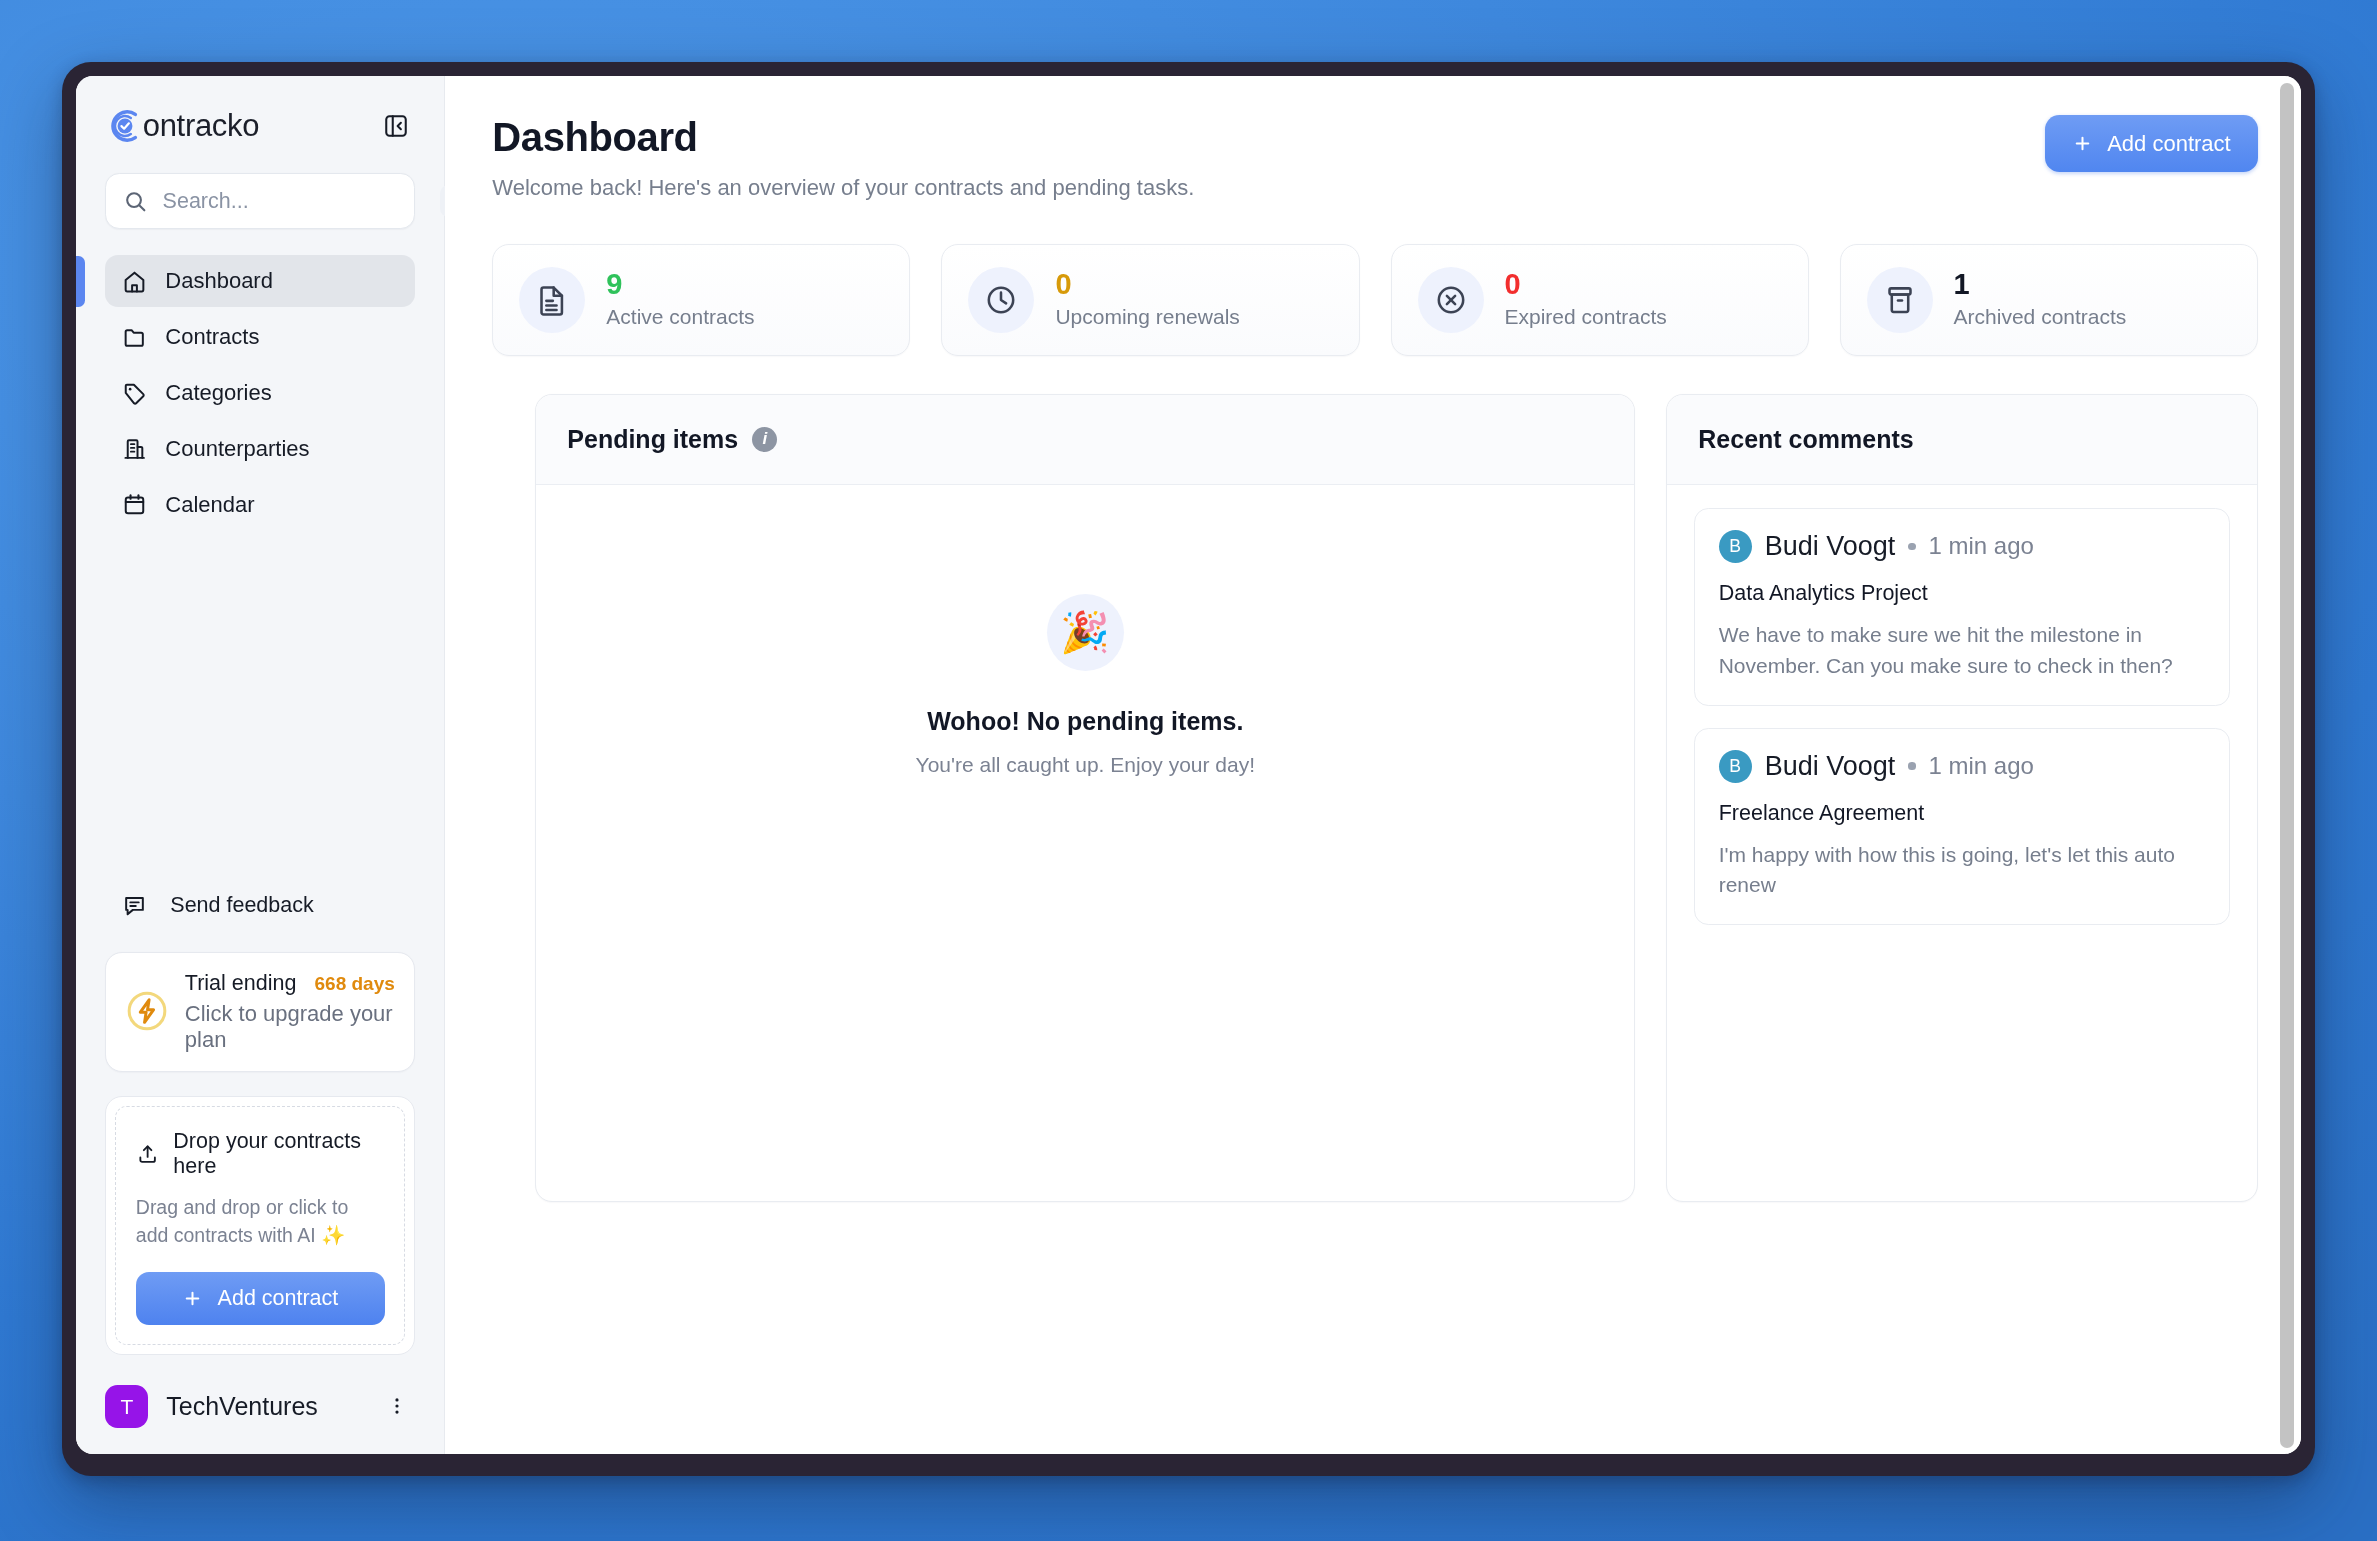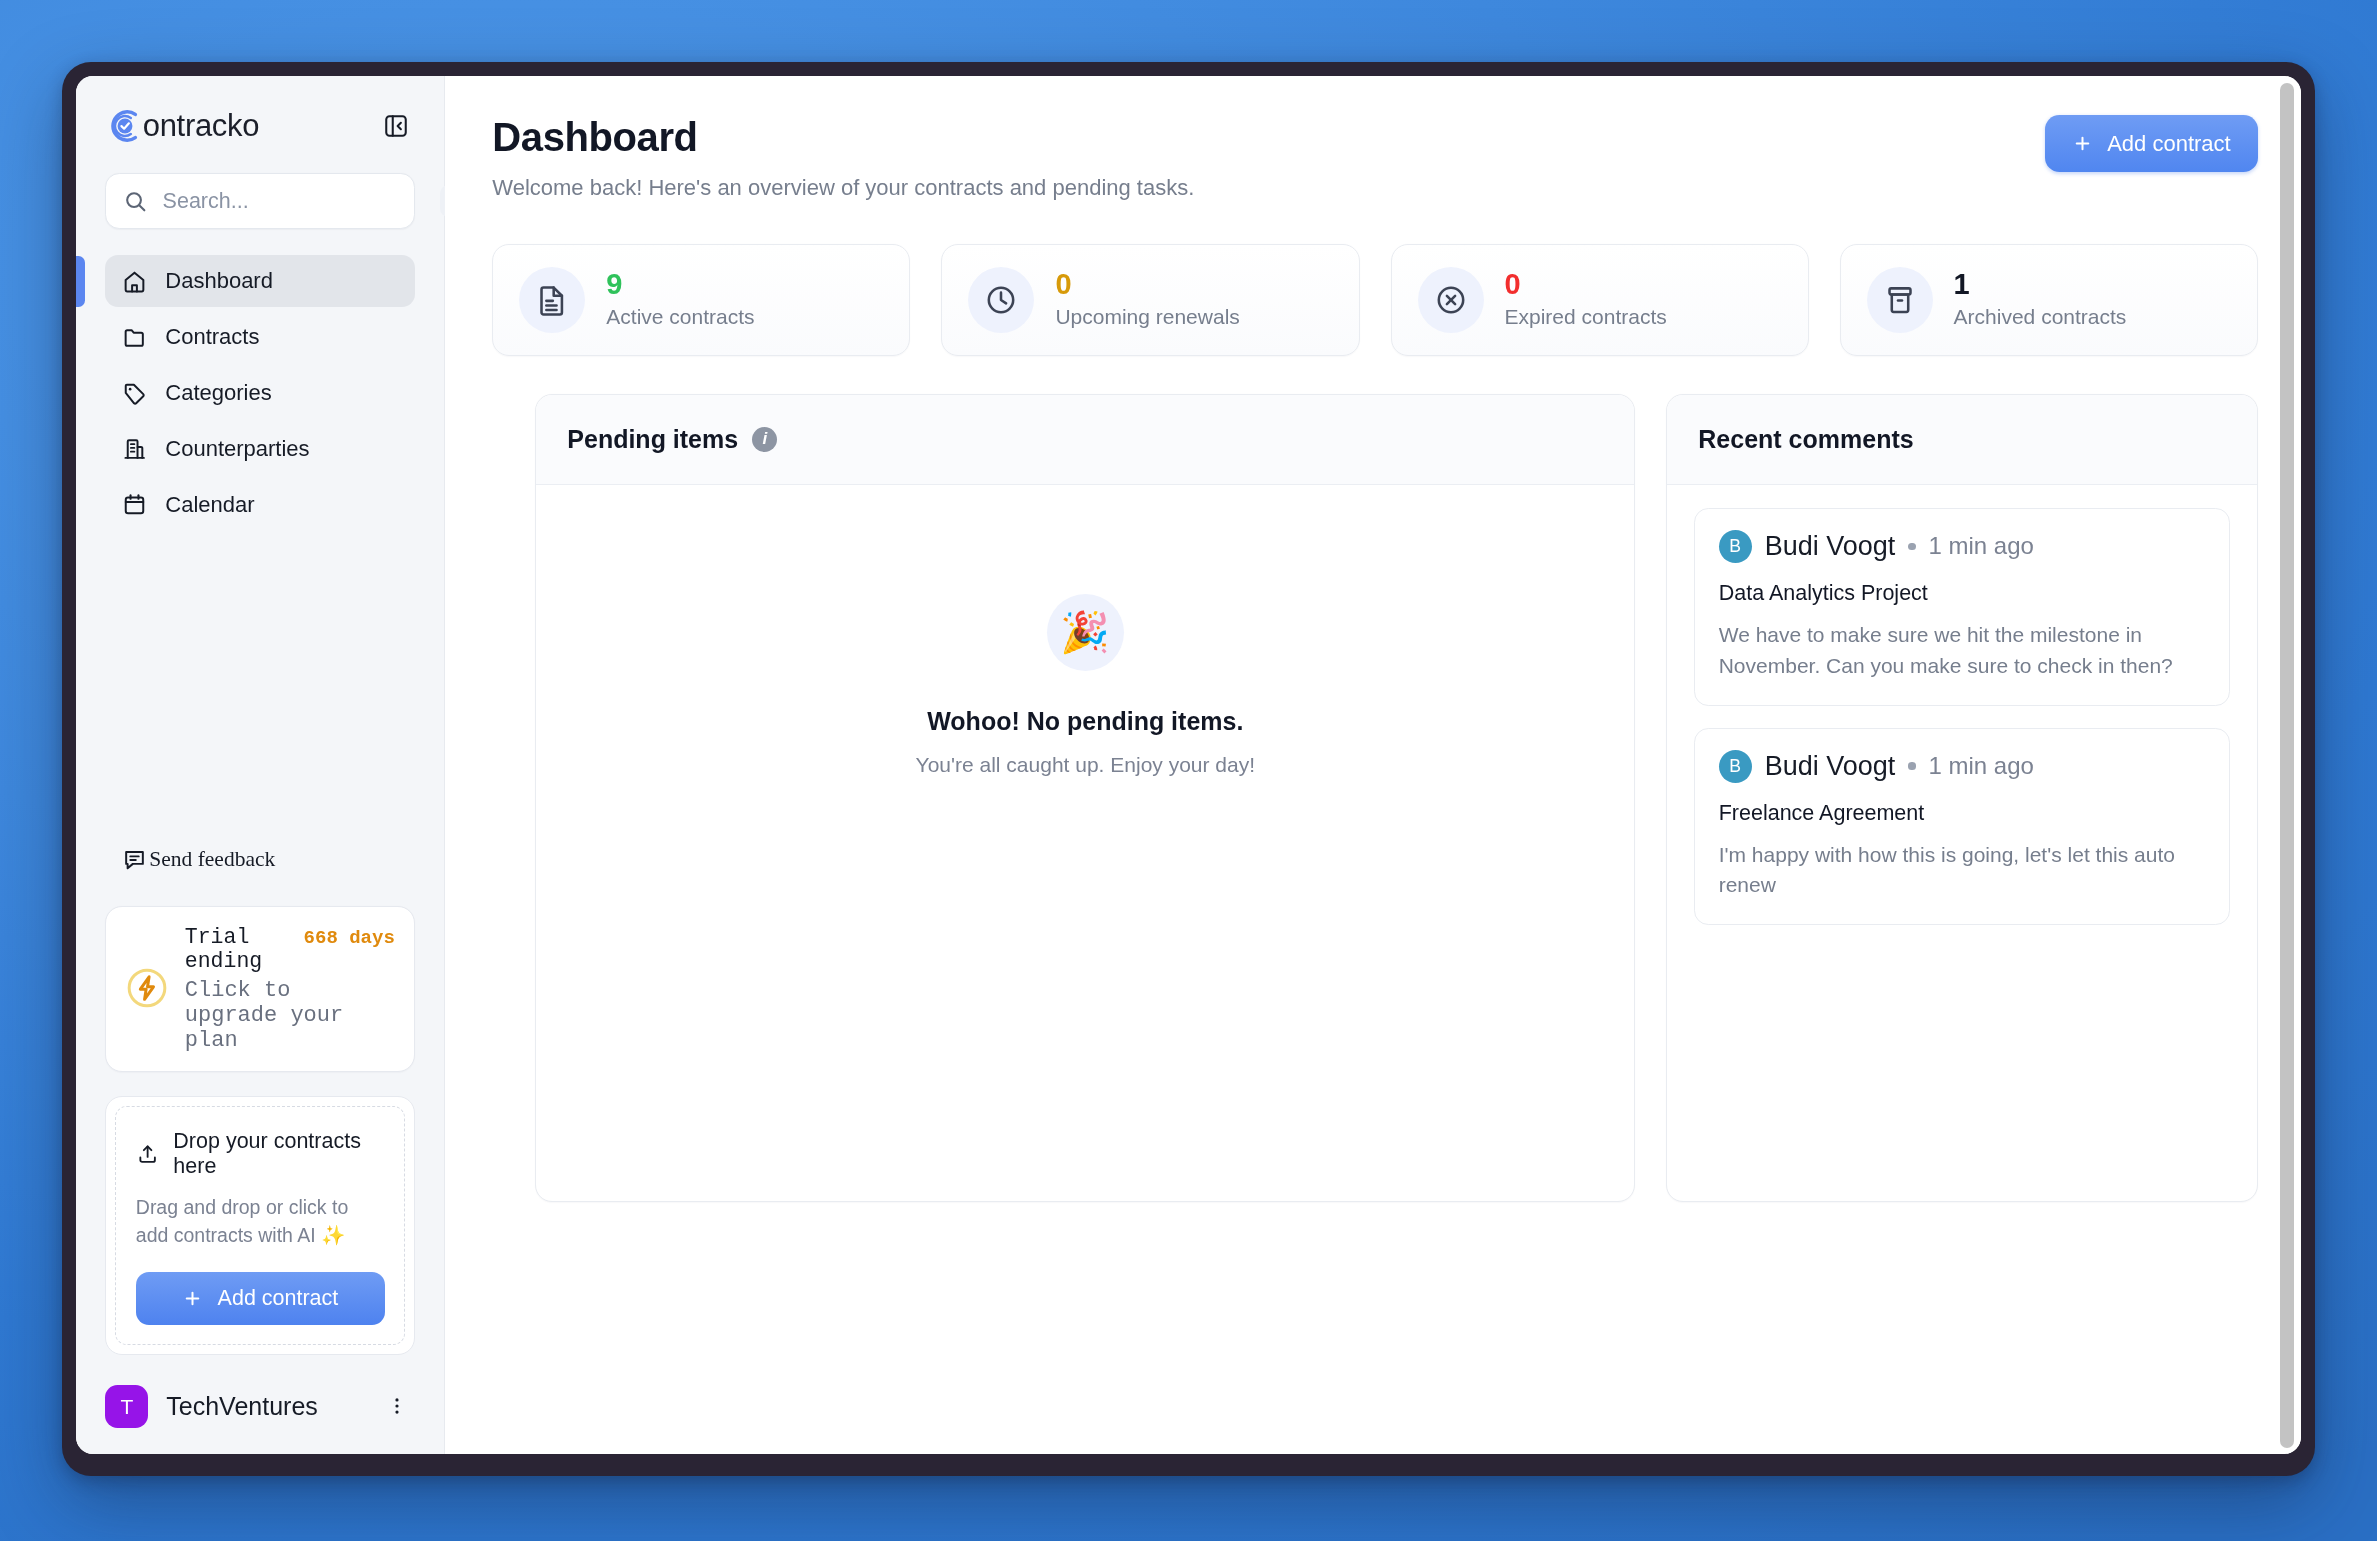--- a/index.html
+++ b/index.html
@@ -90,35 +90,34 @@
   .nav-item .ni-label{ line-height:1; }
   .nav-item.active{ background:#e2e5ea; }
   .active-marker{
     position:absolute; left:0; width:9px; height:51px;
     background:#5b86f0; border-radius:0 6.5px 6.5px 0;
   }
 
   .sb-spacer{ flex:1 1 auto; }
 
   .feedback{
-    display:flex; align-items:center; gap:2px;
+    display:flex; align-items:center; gap:23px;
     padding:0 46px; height:47px;
-    color:#161b26; font-size:21.5px; cursor:pointer;font-family:Liberation Serif, serif;
+    color:#161b26; font-size:21.5px; cursor:pointer;
   }
 
   .trial-card{
     margin:23.4px 29px 0 29px;
     background:#ffffff;
     border:0.7px solid #e6e9ef;
     border-radius:17px;
     padding:18px 19.5px;
     display:flex; align-items:center; gap:17px;
     cursor:pointer;
     box-shadow:0 0.7px 1.3px rgba(20,30,60,.03);
-    font-family:Liberation Mono, monospace;
   }
   .trial-icon{ flex:0 0 auto; }
   .trial-body{ flex:1 1 auto; min-width:0; }
   .trial-row1{ display:flex; align-items:baseline; justify-content:space-between; gap:9px; }
   .trial-title{ font-size:21.5px; color:#161b26; font-weight:400; }
   .trial-days{ font-size:19px; color:#e08a0d; font-weight:700; white-space:nowrap; }
   .trial-sub{ font-size:22px; color:#69707f; margin-top:5.2px; }
 
   .dropzone-outer{
     margin:23.4px 29px 0 29px;

